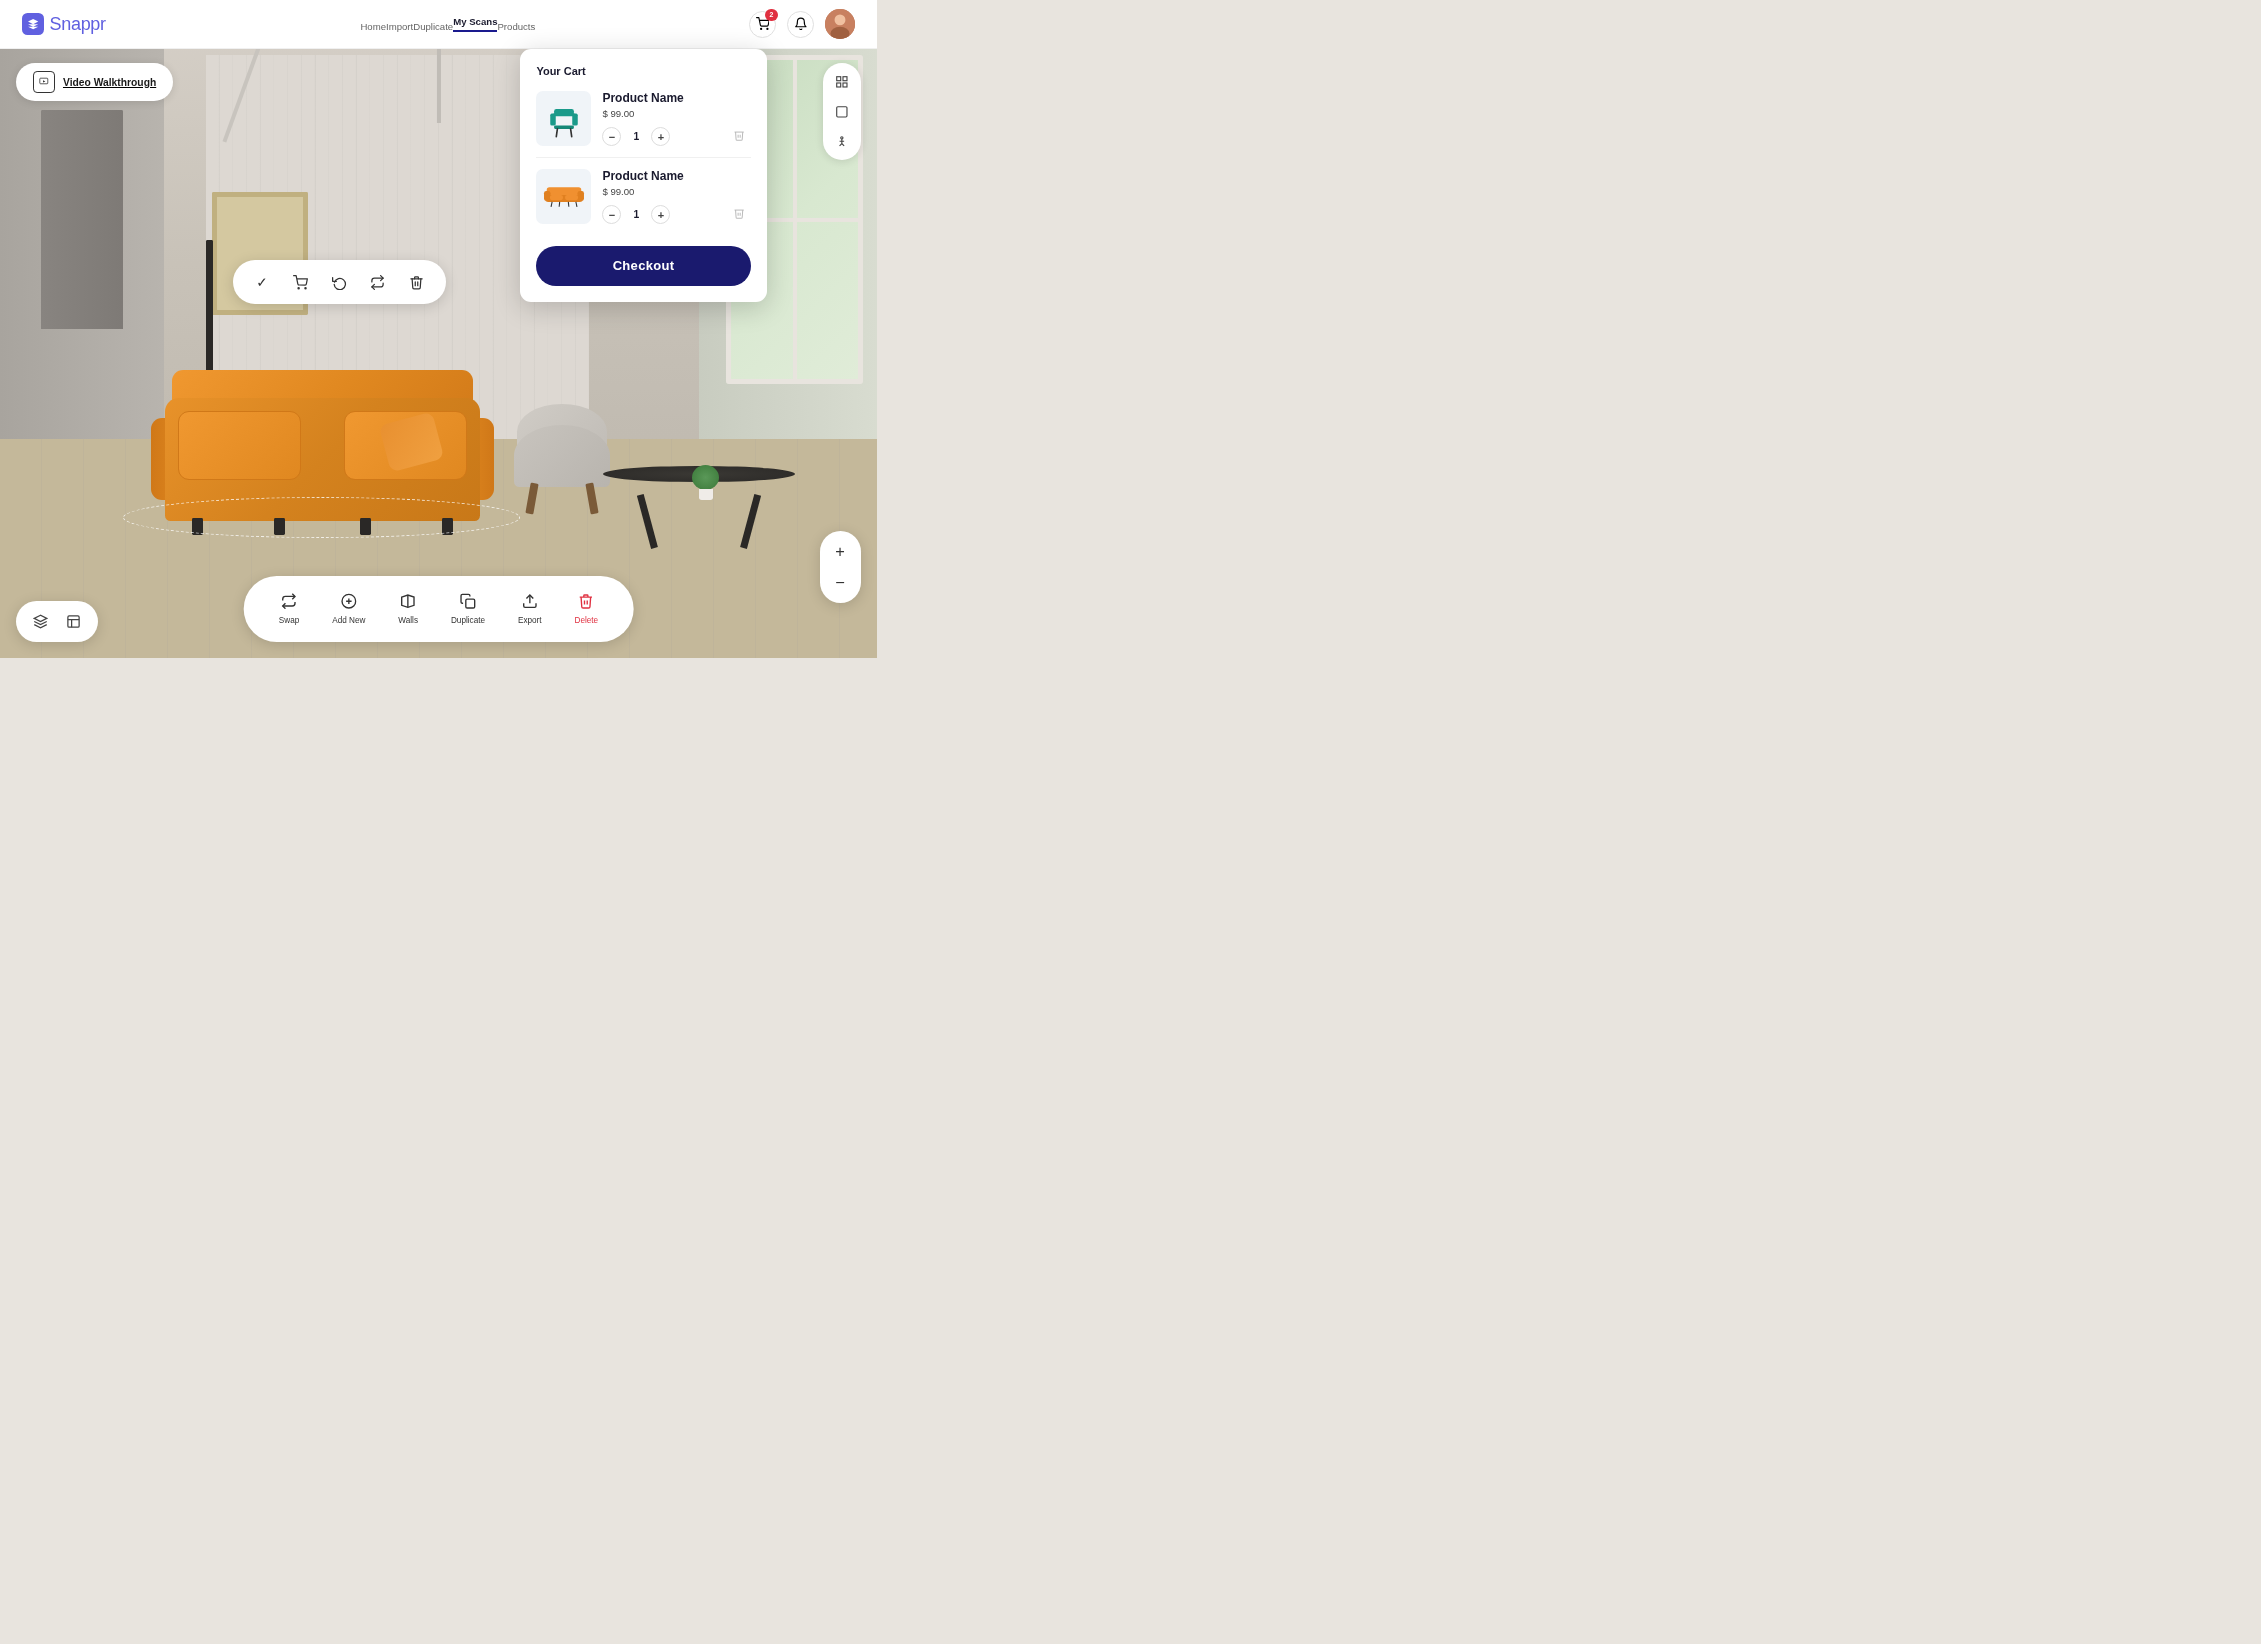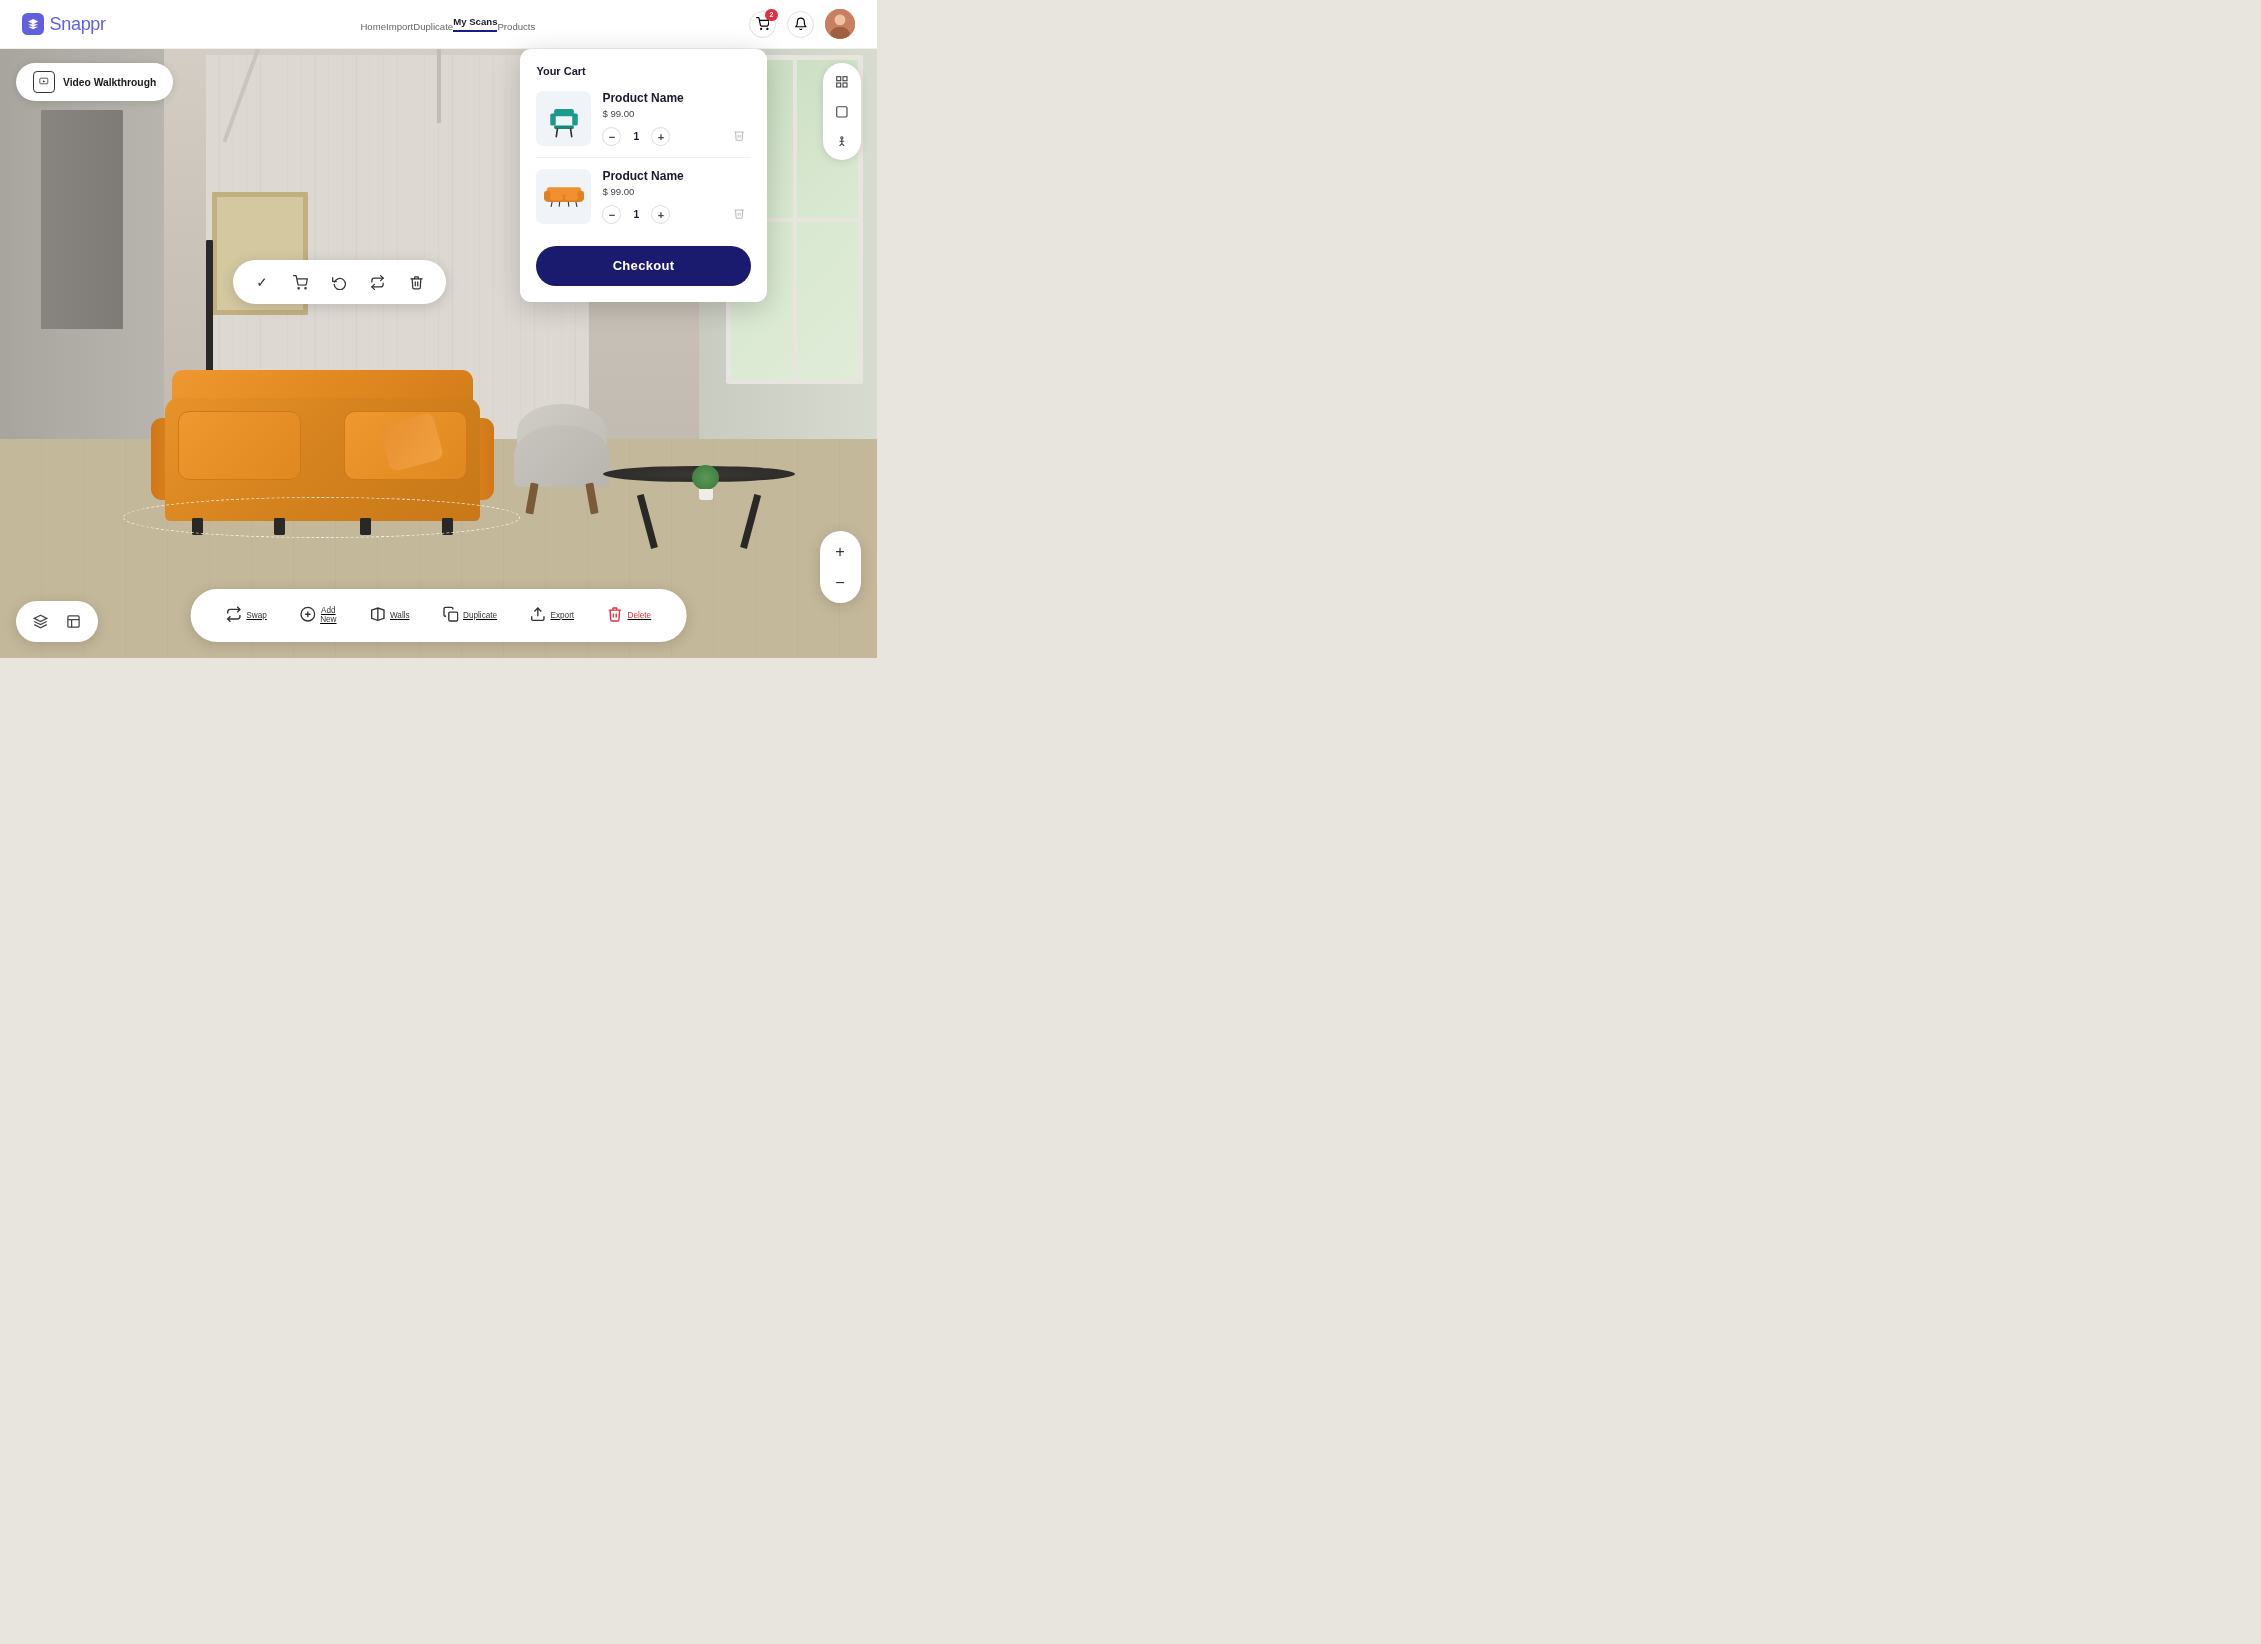--- a/index.html
+++ b/index.html
@@ -515,20 +515,21 @@
       background: white;
       border-radius: 27px;
       padding: 8.2px 16.4px;
       display: flex;
       align-items: center;
       gap: 8.2px;
       cursor: pointer;
       z-index: 50;
       box-shadow: 0 1.4px 8.2px rgba(0,0,0,0.12);
       border: none;
+      text-decoration: underline;
     }
 
     .video-icon {
       width: 22px;
       height: 22px;
       border: 1.4px solid #333;
       border-radius: 4.1px;
       display: flex;
       align-items: center;
       justify-content: center;
@@ -730,28 +731,27 @@
       padding: 11px 22px;
       display: flex;
       align-items: center;
       gap: 5.5px;
       box-shadow: 0 2.7px 13.7px rgba(0,0,0,0.15);
       z-index: 100;
     }
 
     .toolbar-item {
       display: flex;
-      flex-direction: row;
+      flex-direction: column;
       align-items: center;
       gap: 4.1px;
       padding: 5.5px 13.7px;
       cursor: pointer;
       border: none;
       background: transparent;
-      text-decoration: underline;
     }
 
     .toolbar-item-icon {
       font-size: 15px;
       color: #333;
     }
 
     .toolbar-item-label {
       font-size: 8.2px;
       color: #333;

